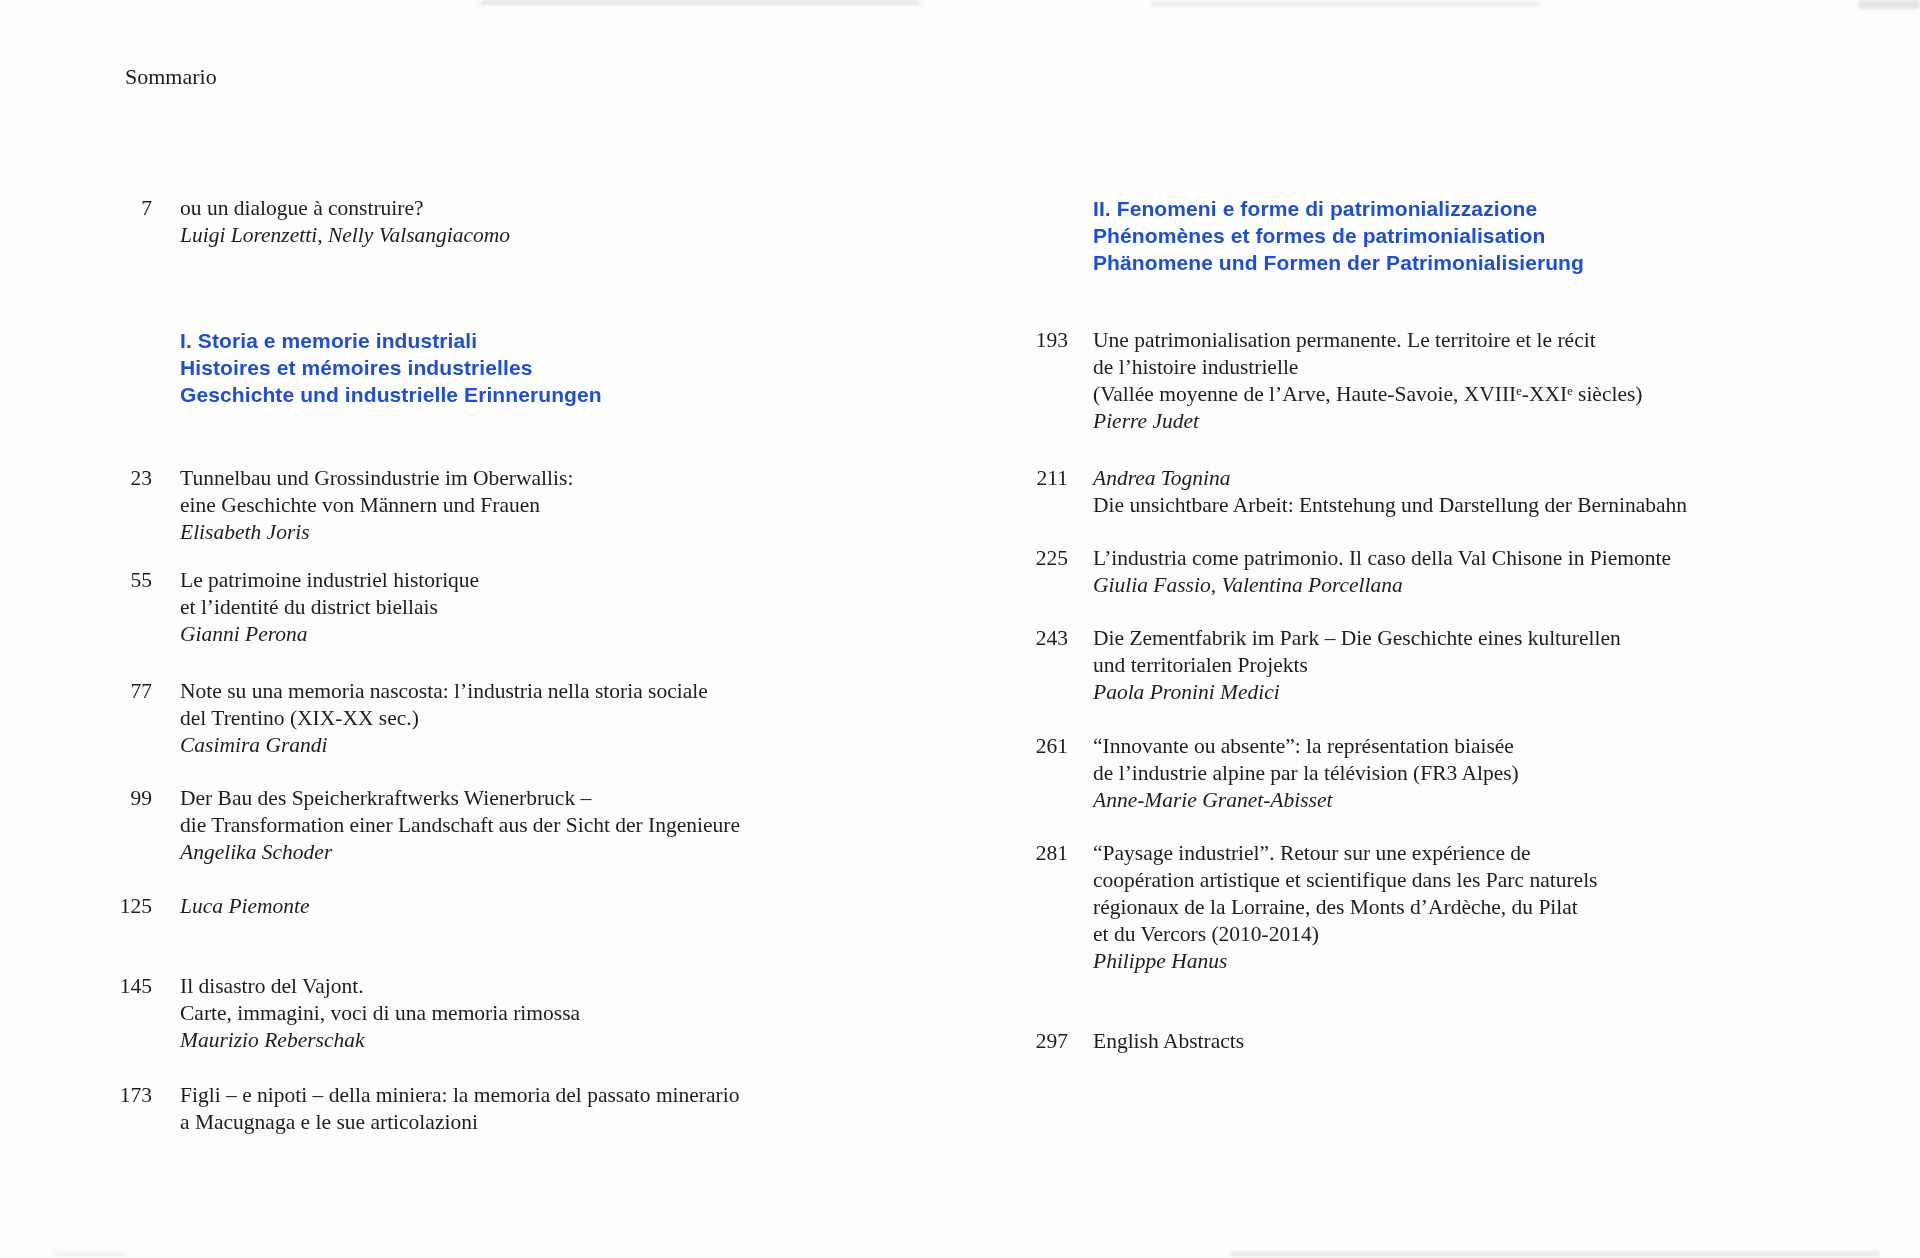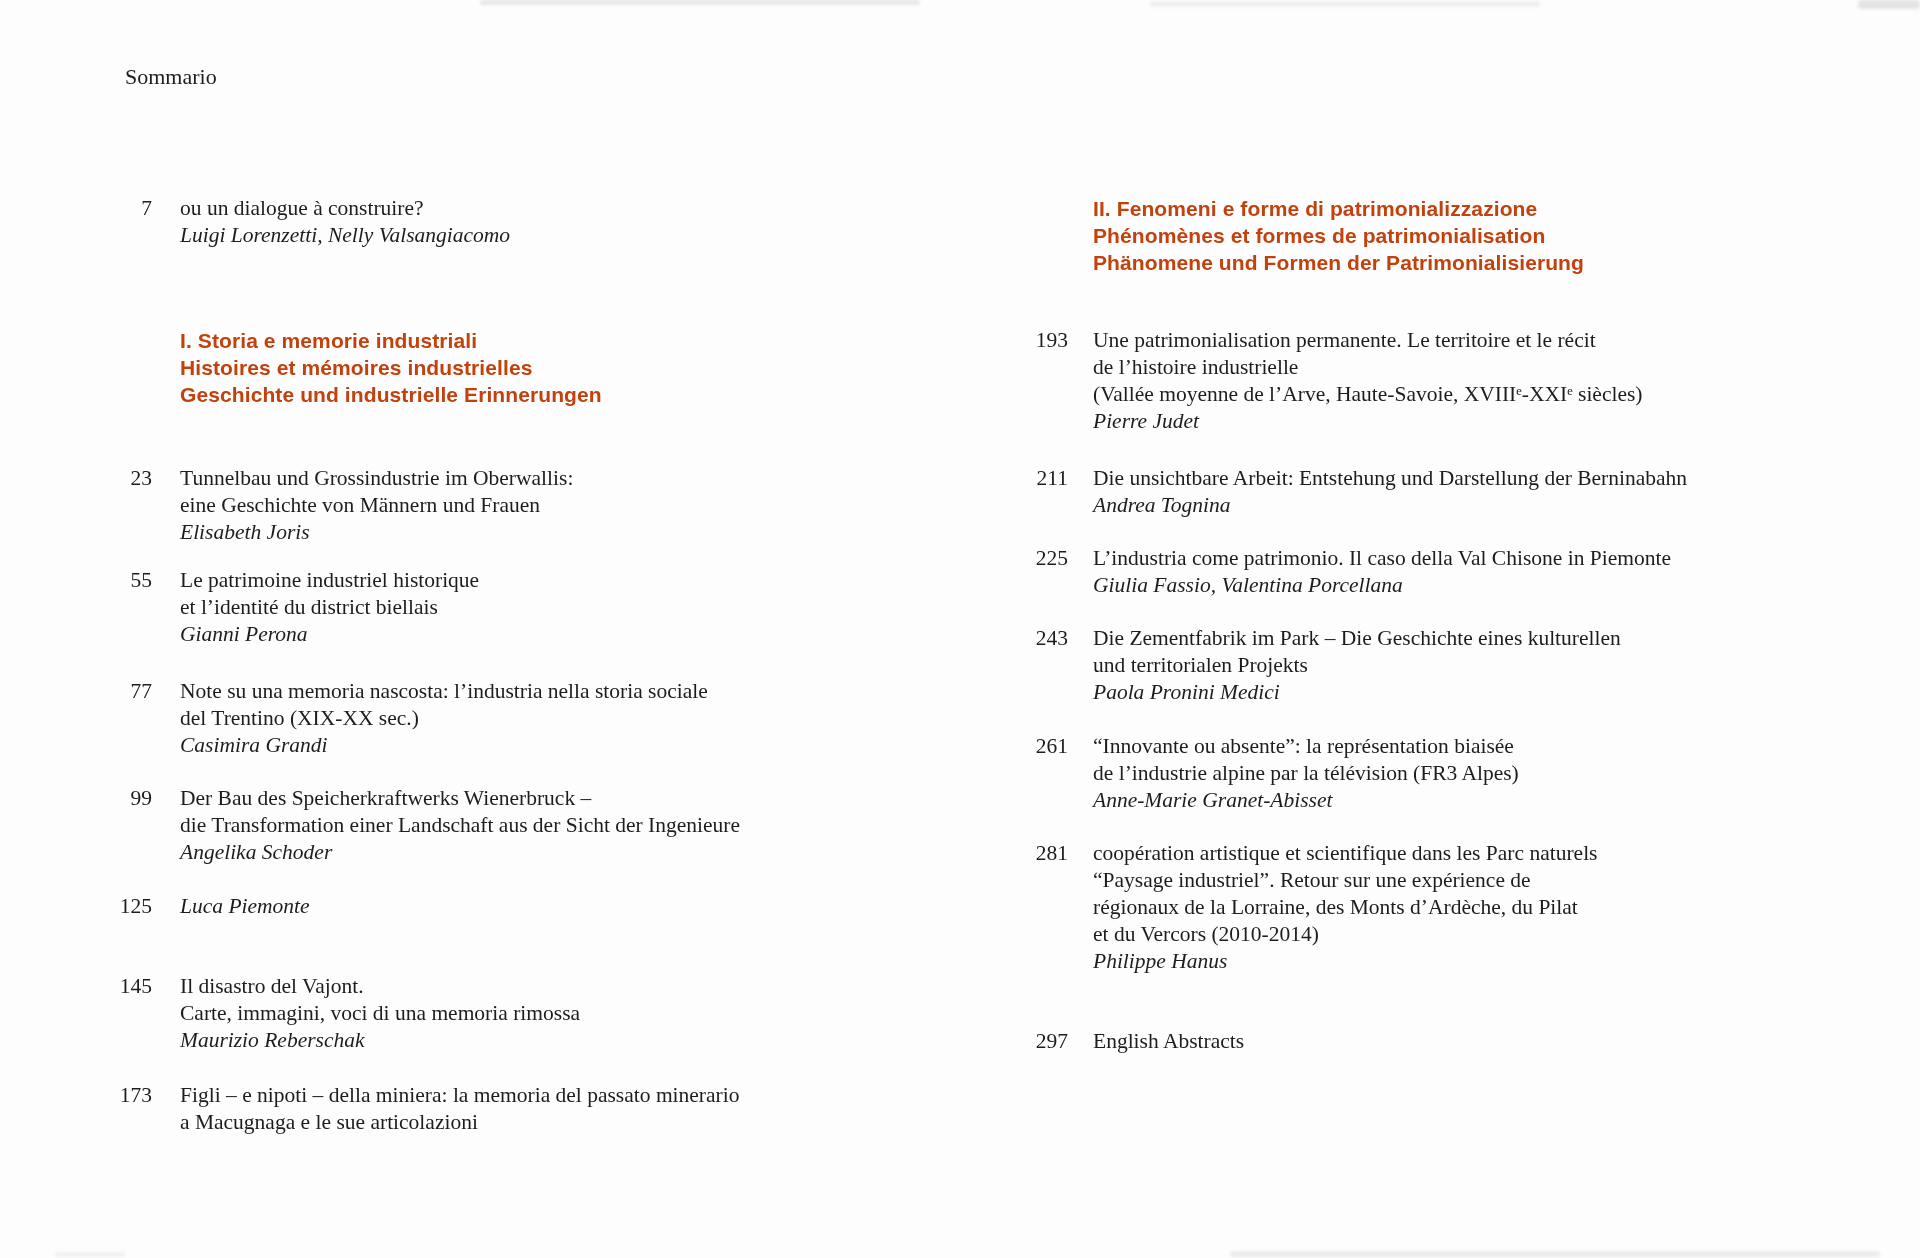--- a/index.html
+++ b/index.html
@@ -27,21 +27,21 @@
   .col-r .body { left: 1093px; width: 750px; }
   .line { white-space: nowrap; }
   .line.justify {
     width: 636px; white-space: normal;
     text-align: justify; text-align-last: justify;
   }
   .author { font-style: italic; }
   .section .body {
     font-family: "Liberation Sans", "DejaVu Sans", sans-serif;
     font-weight: bold; font-size: 21px; line-height: 27px;
-    color: #c2410c; letter-spacing: 0.1px;
+    color: #1d4ed8; letter-spacing: 0.1px;
   }
   .smudge { position: absolute; pointer-events: none; border-radius: 4px; filter: blur(1.5px); }
 </style>
 </head>
 <body>
 
 <div class="page">
 
   <div class="toc-header">Sommario</div>
 
@@ -135,22 +135,22 @@
       <div class="line">Une patrimonialisation permanente. Le territoire et le récit</div>
       <div class="line">de l’histoire industrielle</div>
       <div class="line">(Vallée moyenne de l’Arve, Haute-Savoie, XVIIIᵉ-XXIᵉ siècles)</div>
       <div class="line author">Pierre Judet</div>
     </div>
   </div>
 
   <div class="entry col-r" style="top:465px">
     <div class="num">211</div>
     <div class="body">
+      <div class="line author">Andrea Tognina</div>
       <div class="line">Die unsichtbare Arbeit: Entstehung und Darstellung der Berninabahn</div>
-      <div class="line author">Andrea Tognina</div>
     </div>
   </div>
 
   <div class="entry col-r" style="top:545px">
     <div class="num">225</div>
     <div class="body">
       <div class="line">L’industria come patrimonio. Il caso della Val Chisone in Piemonte</div>
       <div class="line author">Giulia Fassio, Valentina Porcellana</div>
     </div>
   </div>
@@ -169,22 +169,22 @@
     <div class="body">
       <div class="line">“Innovante ou absente”: la représentation biaisée</div>
       <div class="line">de l’industrie alpine par la télévision (FR3 Alpes)</div>
       <div class="line author">Anne-Marie Granet-Abisset</div>
     </div>
   </div>
 
   <div class="entry col-r" style="top:840px">
     <div class="num">281</div>
     <div class="body">
+      <div class="line">“Paysage industriel”. Retour sur une expérience de</div>
       <div class="line">coopération artistique et scientifique dans les Parc naturels</div>
-      <div class="line">“Paysage industriel”. Retour sur une expérience de</div>
       <div class="line">régionaux de la Lorraine, des Monts d’Ardèche, du Pilat</div>
       <div class="line">et du Vercors (2010-2014)</div>
       <div class="line author">Philippe Hanus</div>
     </div>
   </div>
 
   <div class="entry col-r" style="top:1028px">
     <div class="num">297</div>
     <div class="body">
       <div class="line">English Abstracts</div>

